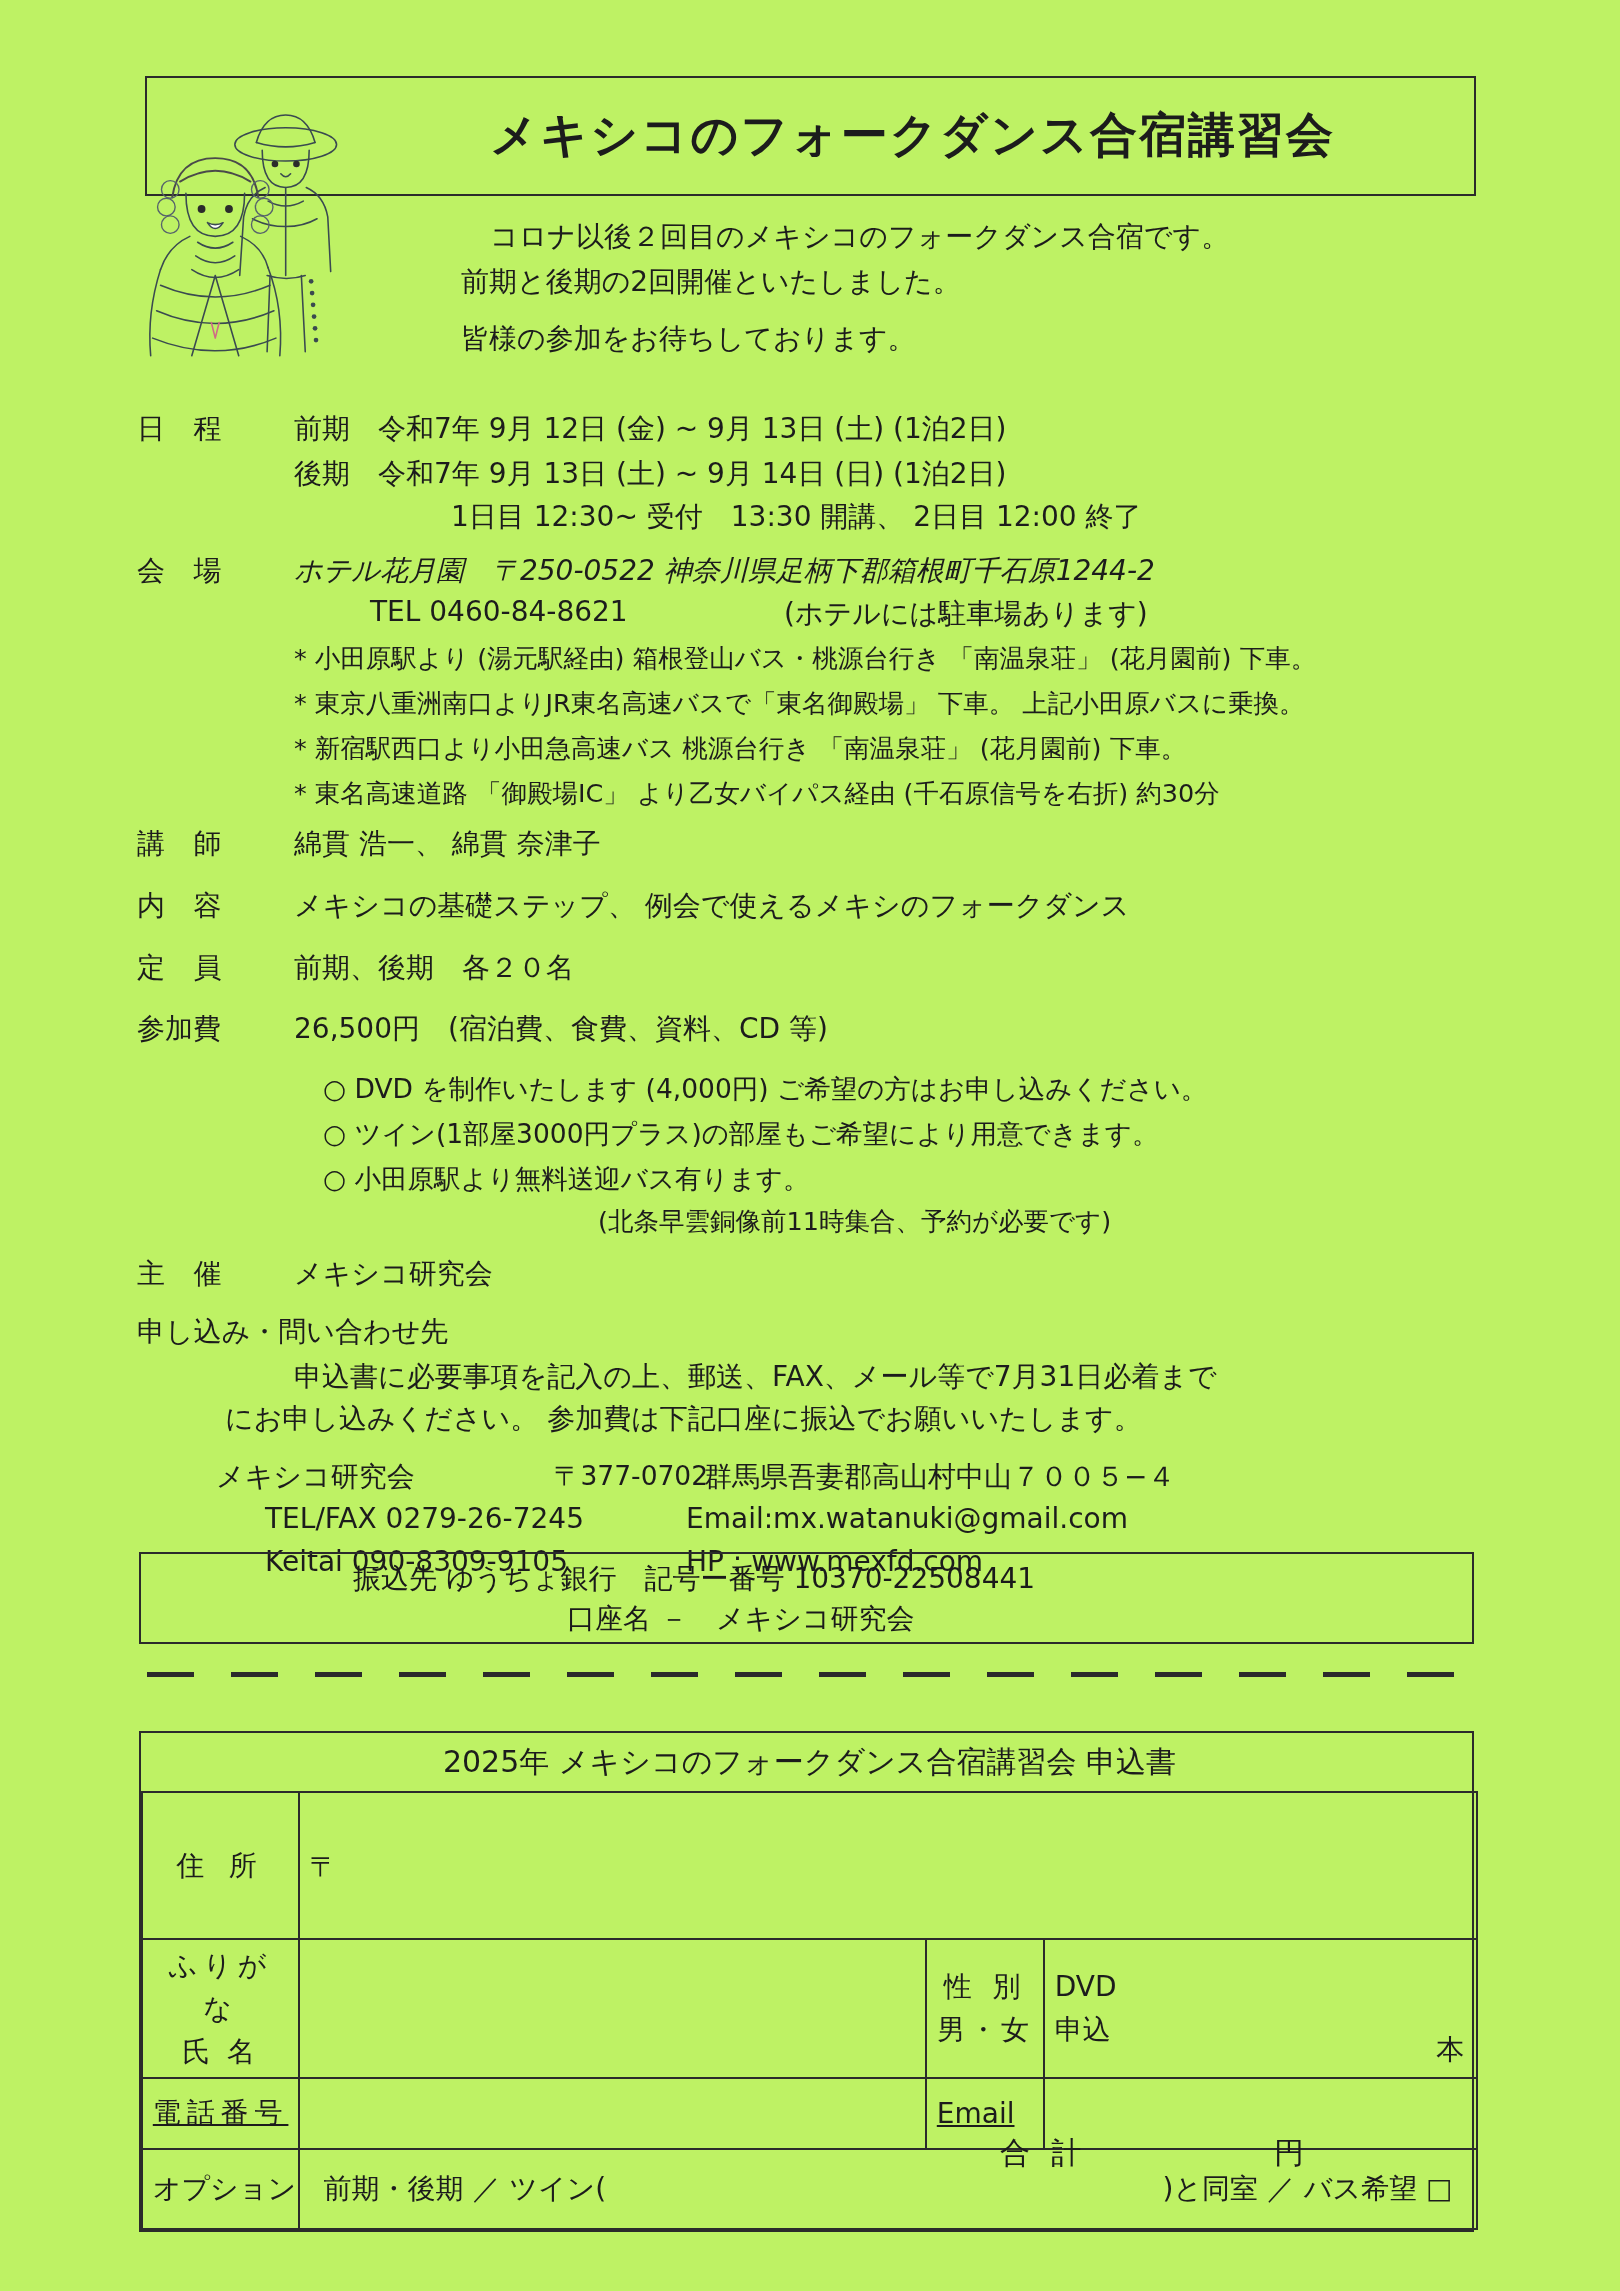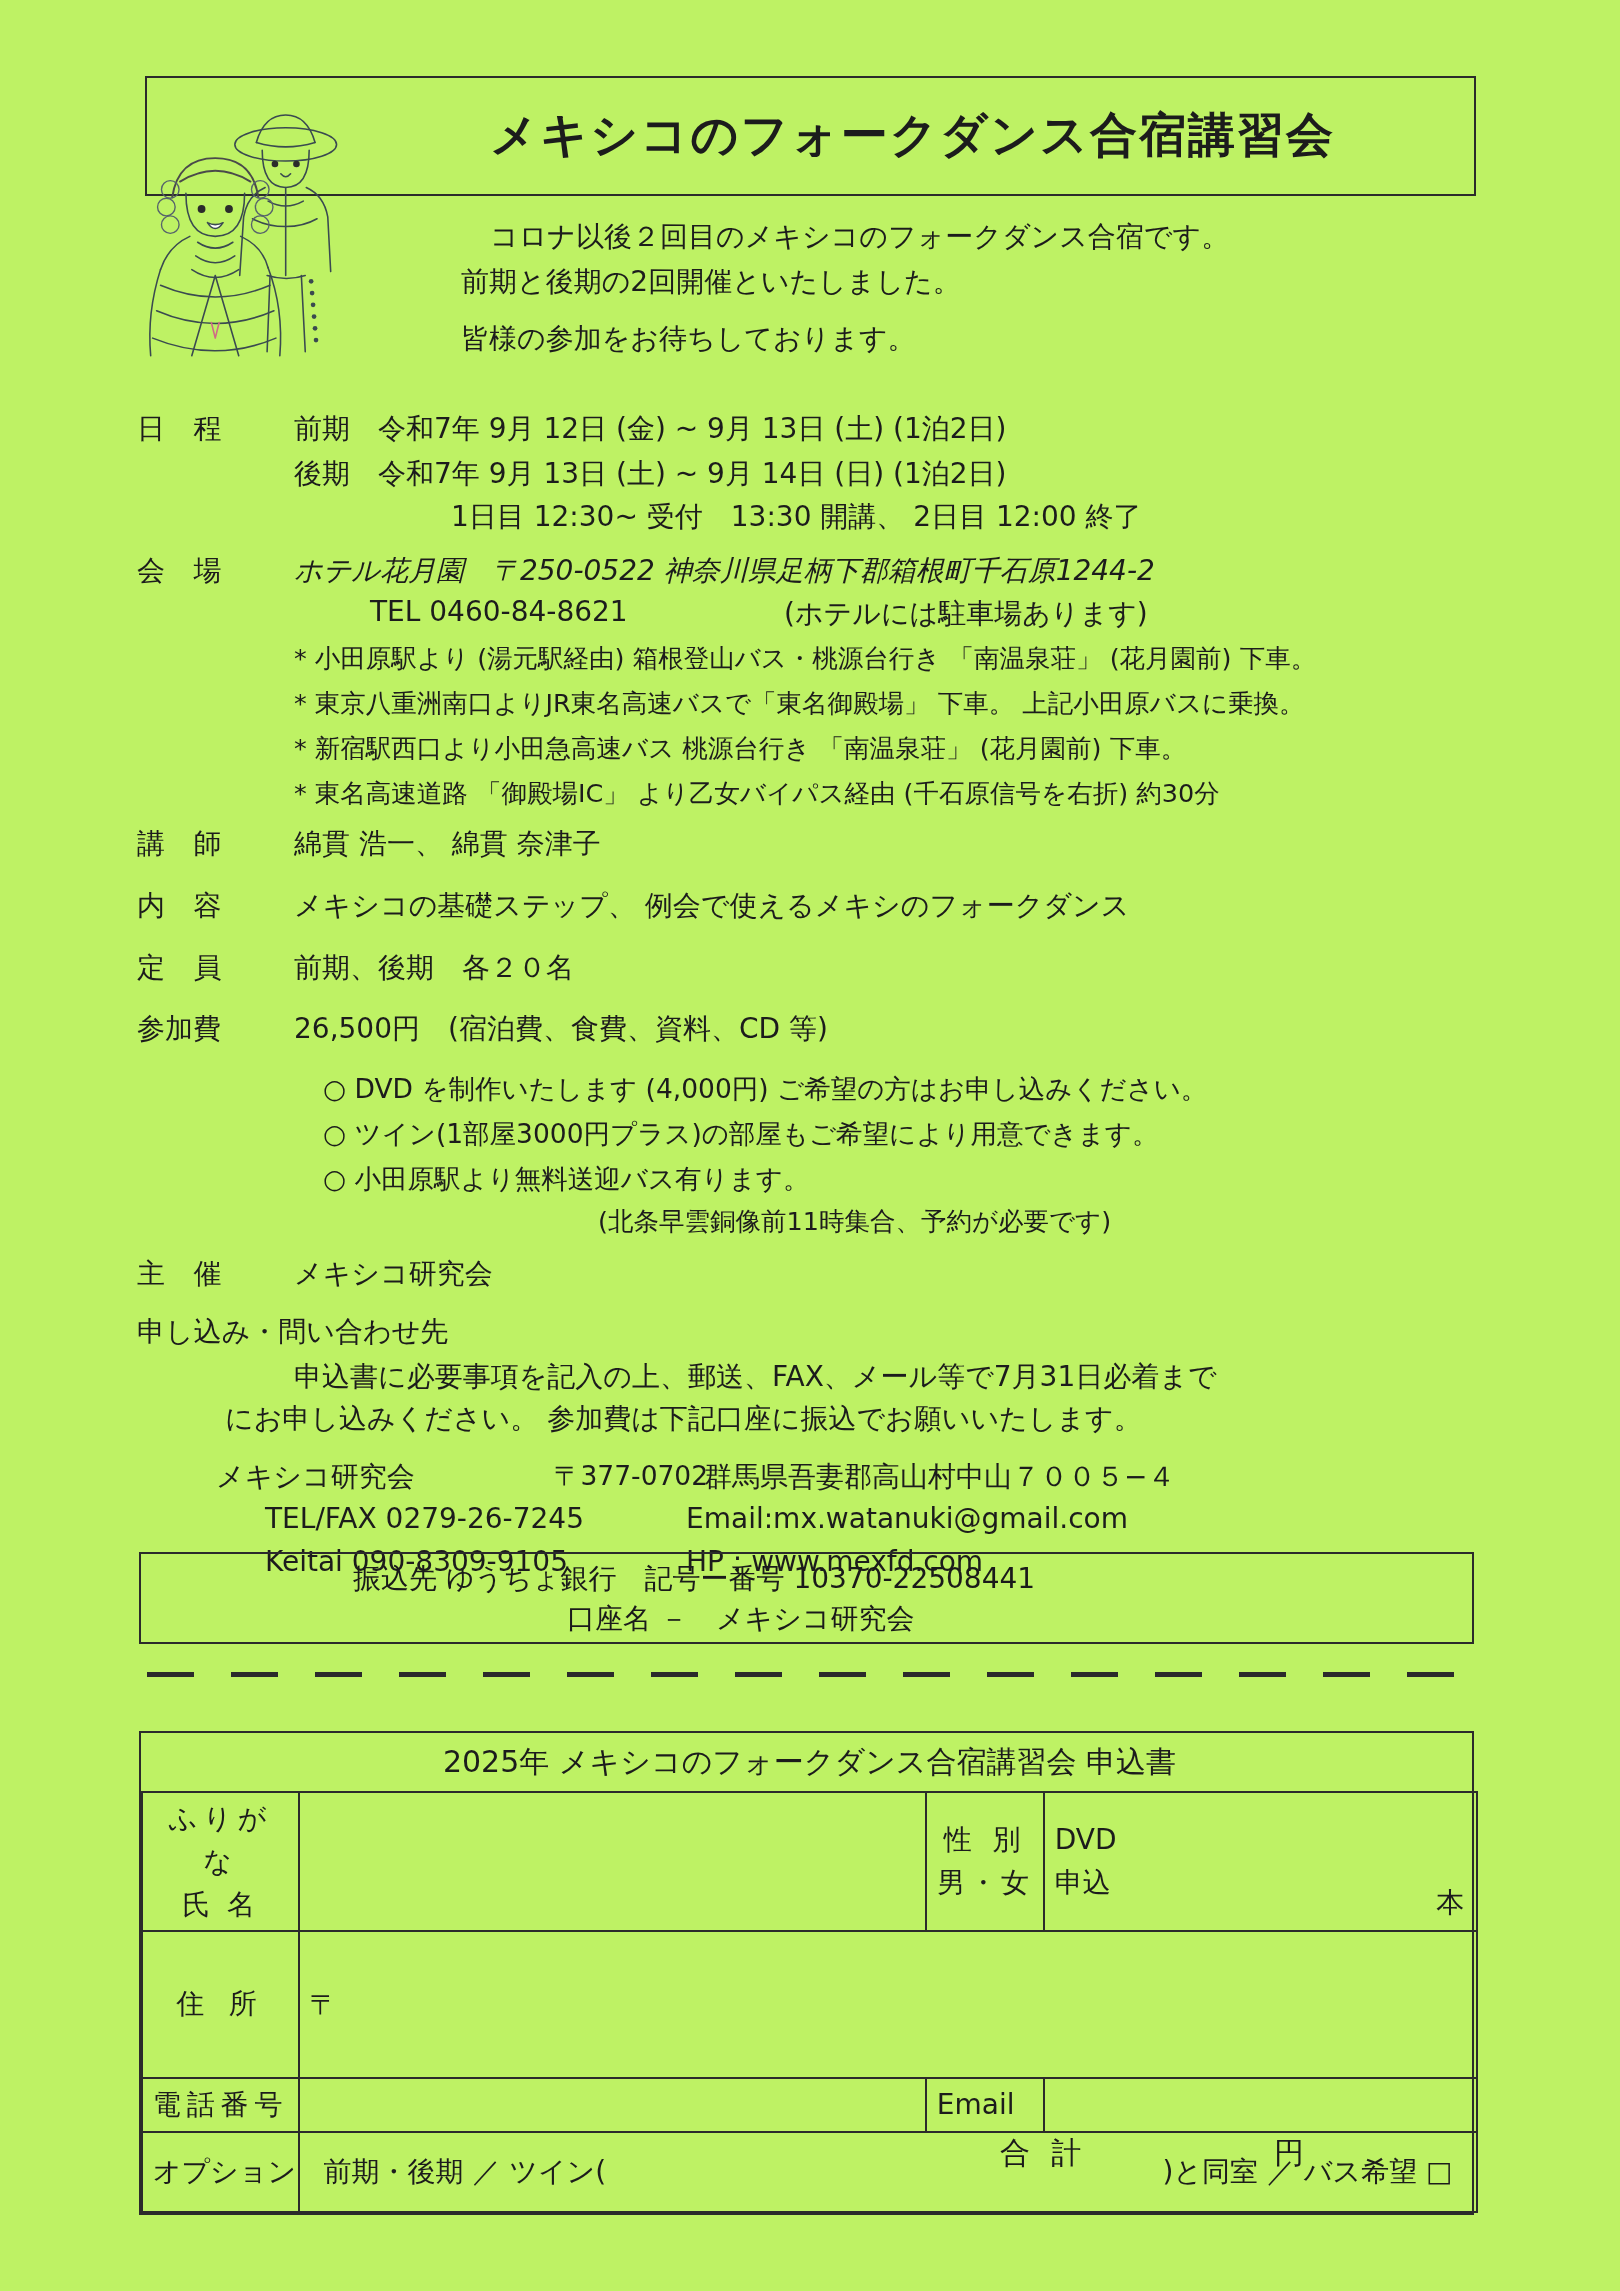--- a/index.html
+++ b/index.html
@@ -189,21 +189,21 @@
   .addr-mark {
     font-size: 27.4px;
     display: block;
     margin-top: 2px;
   }
   .addr-label-cell {
     text-align: center;
     letter-spacing: 7.8px;
     height: 147px;
   }
-  .tel-row td { height: 54px; }
+  .tel-row td { height: 71px; text-decoration: underline; }
   .opt-row td { height: 80px; }
   .email-label { text-align: left; font-size: 27.4px; }
   .opt-text {
     display: flex;
     justify-content: space-between;
     align-items: center;
     white-space: nowrap;
   }
   .opt-text .seg-a { padding-left: 13.7px; }
   .opt-text .seg-b { padding-right: 13.7px; }
@@ -365,39 +365,39 @@
         <col style="width:186px">
         <col style="width:118px">
         <col style="width:235px">
         <col style="width:198px">
       </colgroup>
       <tbody>
         <tr>
           <td class="form-title" colspan="6">2025年 メキシコのフォークダンス合宿講習会 申込書</td>
         </tr>
         <tr>
+          <td class="addr-label-cell">住 所</td>
+          <td class="addr-cell" colspan="5">
+            <span class="addr-mark">〒</span>
+          </td>
+        </tr>
+        <tr>
           <td class="cell-two-line">
             <span class="l1">ふりがな</span>
             <span class="l2">氏 名</span>
           </td>
           <td colspan="2"></td>
           <td class="cell-two-line">
             <span class="l1">性 別</span>
             <span class="l2">男・女</span>
           </td>
           <td class="dvd-cell" colspan="2">
             <span class="l1">DVD</span>
             <span class="l2">申込</span>
             <span class="hon">本</span>
-          </td>
-        </tr>
-        <tr>
-          <td class="addr-label-cell">住 所</td>
-          <td class="addr-cell" colspan="5">
-            <span class="addr-mark">〒</span>
           </td>
         </tr>
         <tr class="tel-row">
           <td class="cell-label">電話番号</td>
           <td colspan="2"></td>
           <td class="email-label">Email</td>
           <td colspan="2"></td>
         </tr>
         <tr class="opt-row">
           <td class="cell-label" style="letter-spacing:0px;">オプション</td>

